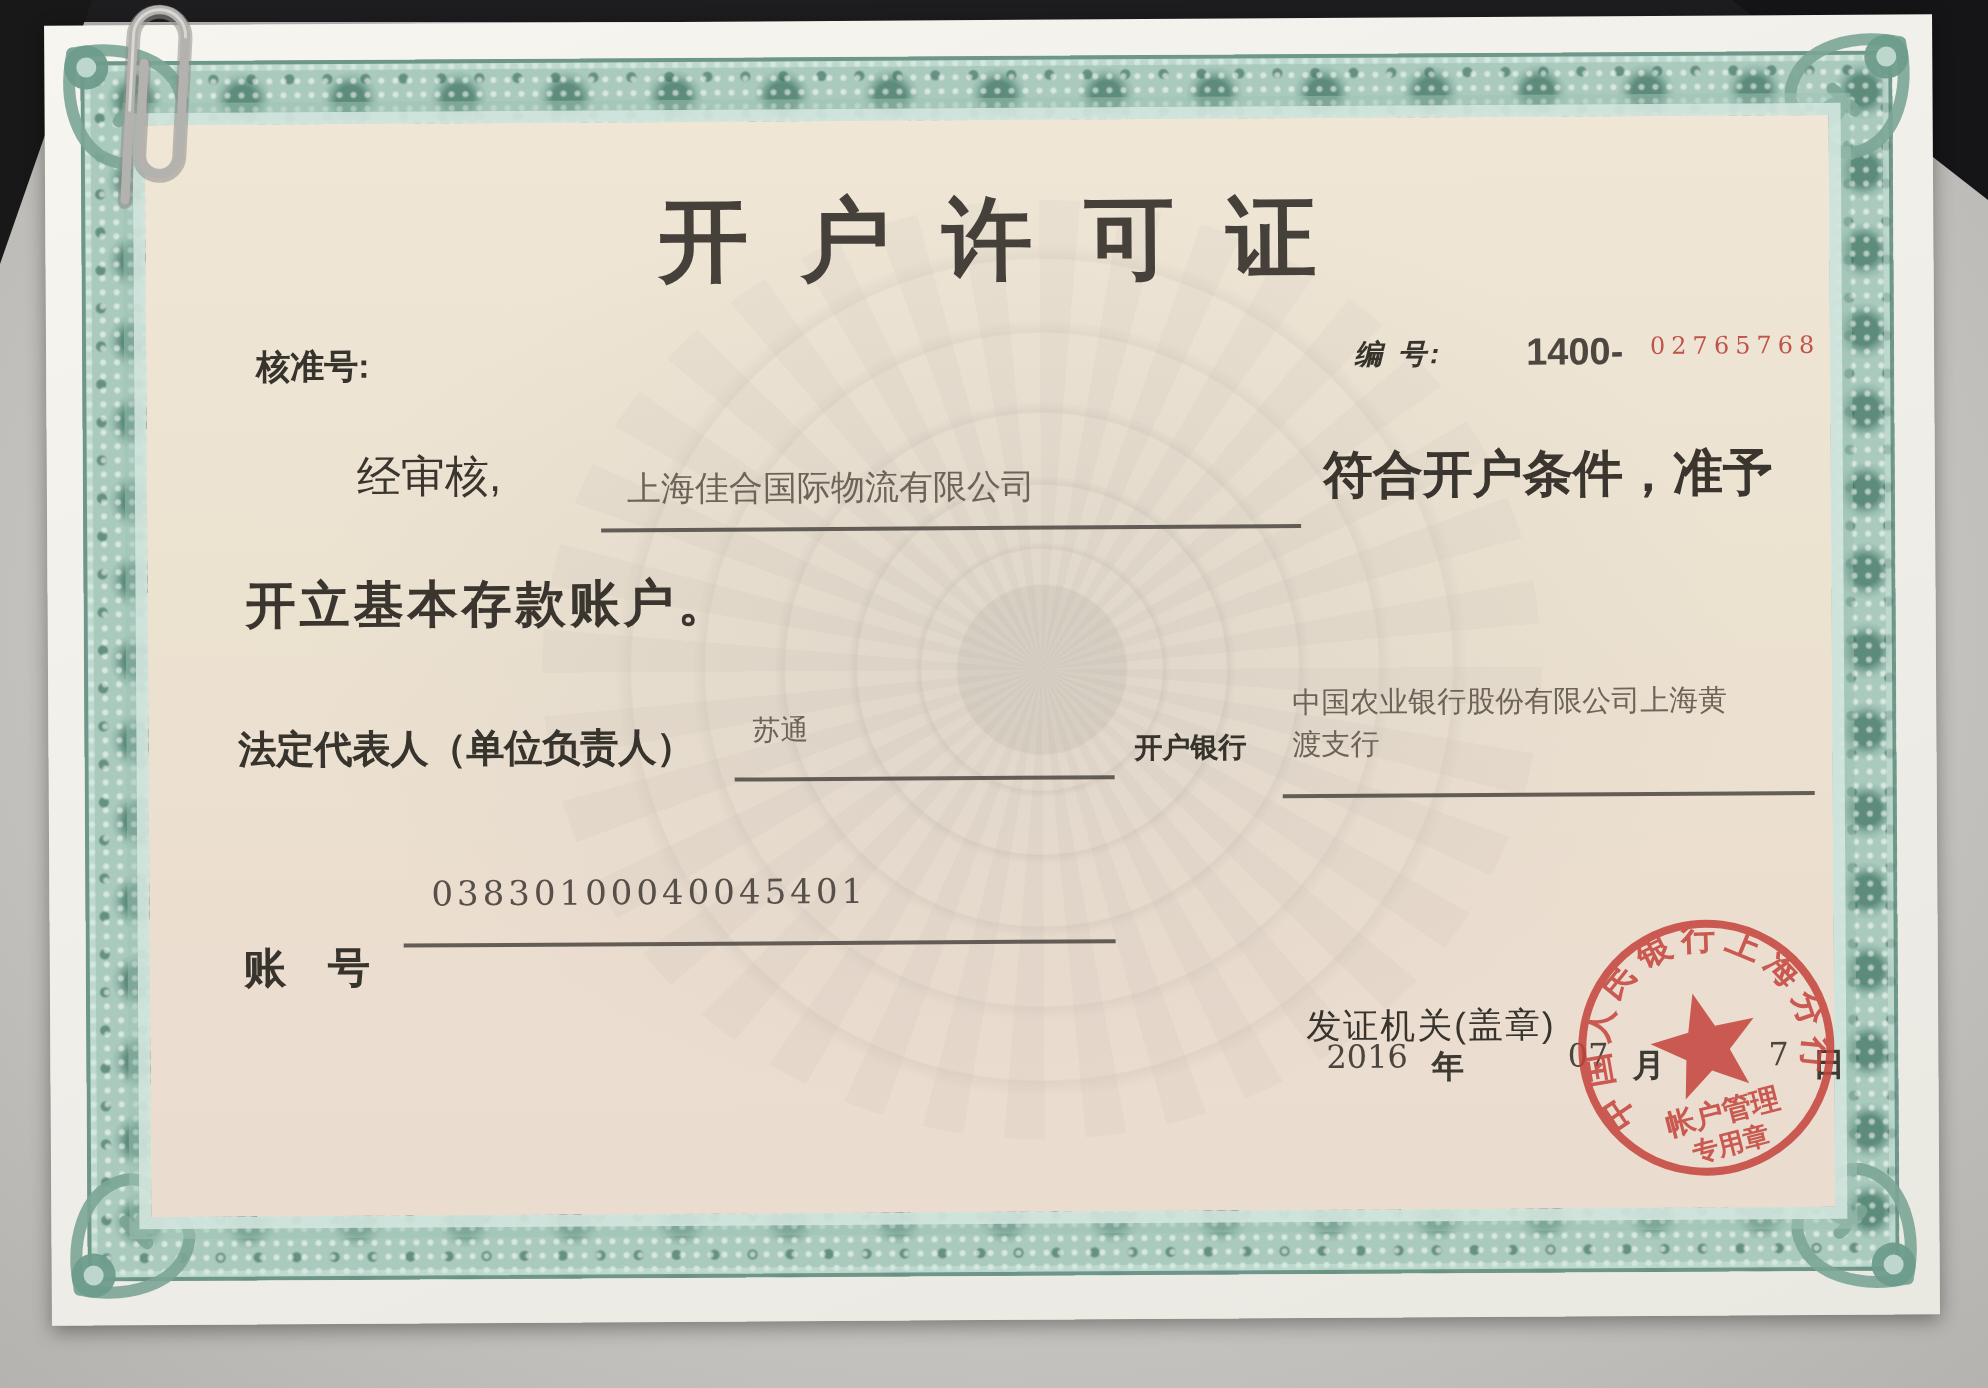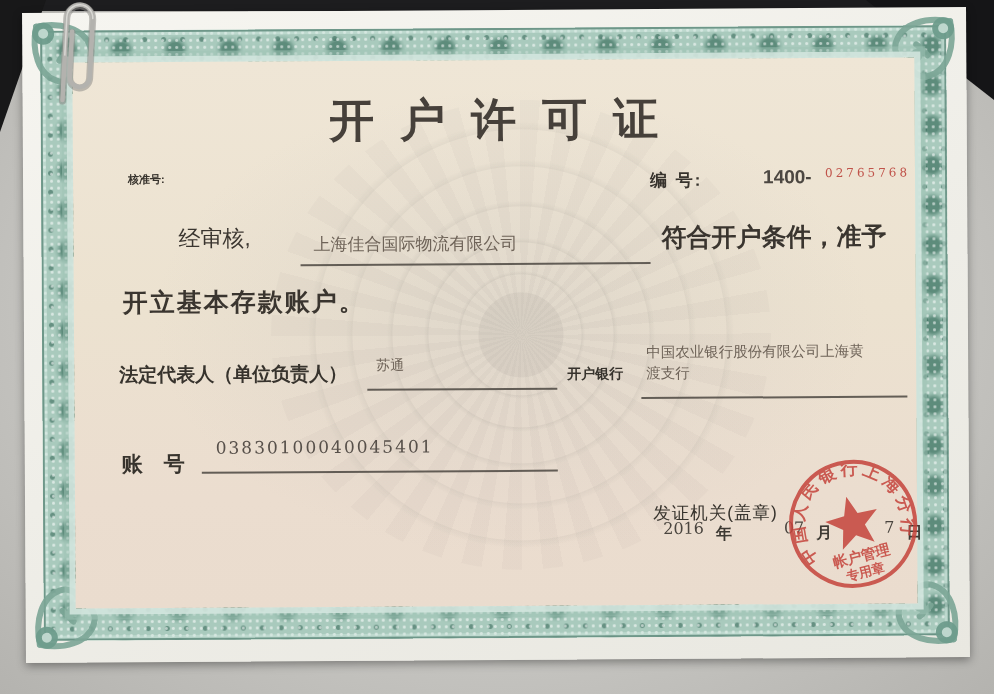--- a/index.html
+++ b/index.html
@@ -61,42 +61,42 @@
   .title{
     left:0;right:0;top:30px;margin:0;text-align:center;text-indent:26px;
     font-size:45px;font-weight:900;letter-spacing:26px;color:#46403a;
     font-family:"Liberation Serif","DejaVu Serif",serif;
   }
   .lbl{font-weight:700;color:#37332d;}
   .val{font-family:"DejaVu Serif","Liberation Serif",serif;color:#57504a;}
   .faded{color:#6e6358;}
   .rule{height:2px;background:#4b4741;opacity:.85;}
 
-  .f-approval-lbl{left:55px;top:110px;font-size:11px;}
+  .f-approval-lbl{left:55px;top:110px;font-size:17px;}
   .f-approval-val{left:134px;top:100px;font-size:17px;letter-spacing:1px;}
-  .f-serial-lbl{left:577px;top:110px;font-size:17px;letter-spacing:2px;}
+  .f-serial-lbl{left:604px;top:110px;font-size:14px;letter-spacing:2px;font-style:italic;}
   .f-serial-pre{left:690px;top:108px;font-size:19px;color:#4c4741;font-weight:700;}
   .f-serial-num{left:752px;top:108px;font-size:12px;letter-spacing:3px;color:#c0534a;
     font-family:"DejaVu Serif","Liberation Serif",serif;}
 
   .t-shenhe{left:105px;top:162px;font-size:22px;font-weight:400;color:#3a352f;}
   .t-company{left:240px;top:172px;font-size:17px;}
   .rule-company{left:227px;top:203px;width:350px;}
   .t-fuhe{left:588px;top:162px;font-size:25px;font-weight:700;color:#3a352f;}
   .t-kaili{left:49px;top:224px;font-size:25px;font-weight:700;color:#3a352f;letter-spacing:2px;}
 
   .t-fading{left:45px;top:300px;font-size:19px;font-weight:700;color:#37332d;}
   .t-sutong{left:302px;top:296px;font-size:14px;}
   .rule-fading{left:293px;top:328px;width:190px;}
 
   .t-kaihu{left:493px;top:306px;font-size:14px;font-weight:700;color:#37332d;}
   .t-bank{left:572px;top:283px;font-size:14.5px;line-height:21px;width:280px;}
   .rule-bank{left:567px;top:338px;width:266px;}
 
-  .t-zhang{left:47px;top:388px;font-size:21px;font-weight:700;color:#37332d;}
+  .t-zhang{left:47px;top:408px;font-size:21px;font-weight:700;color:#37332d;}
   .t-acct{left:141px;top:376px;font-size:17px;letter-spacing:2px;}
   .rule-acct{left:127px;top:410px;width:356px;}
 
   .t-fazheng{left:578px;top:442px;font-size:17.5px;font-weight:400;color:#37332d;letter-spacing:1px;}
   .date-row{left:560px;top:465px;display:flex;align-items:flex-end;font-size:16px;color:#3d3933;}
   .date-row .num{font-family:"DejaVu Serif","Liberation Serif",serif;transform:translateY(-7px);
     margin-right:12px;color:#4a453f;margin-left:28px;}
   .date-row .unit{font-weight:700;margin-right:24px;}
   .date-row .unit:last-child{margin-right:0;}
 

